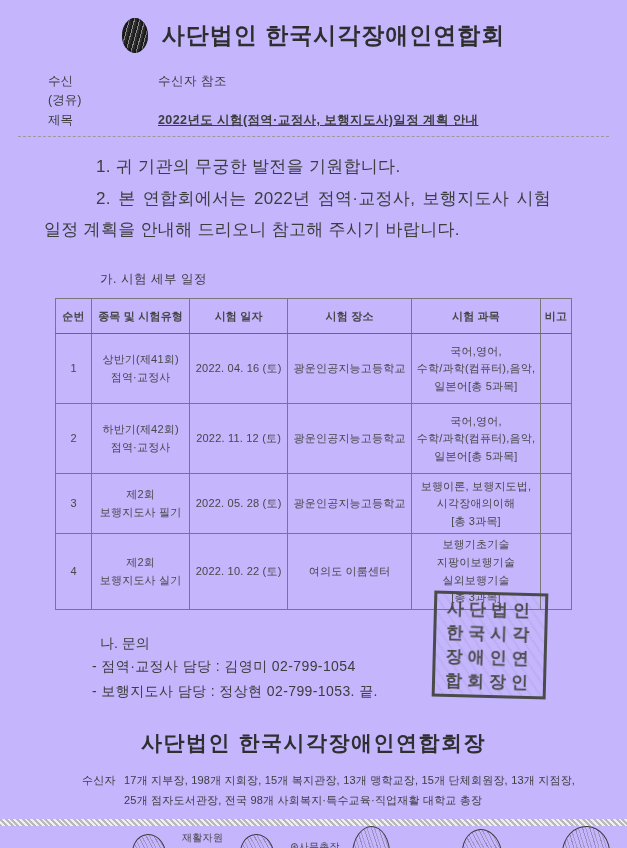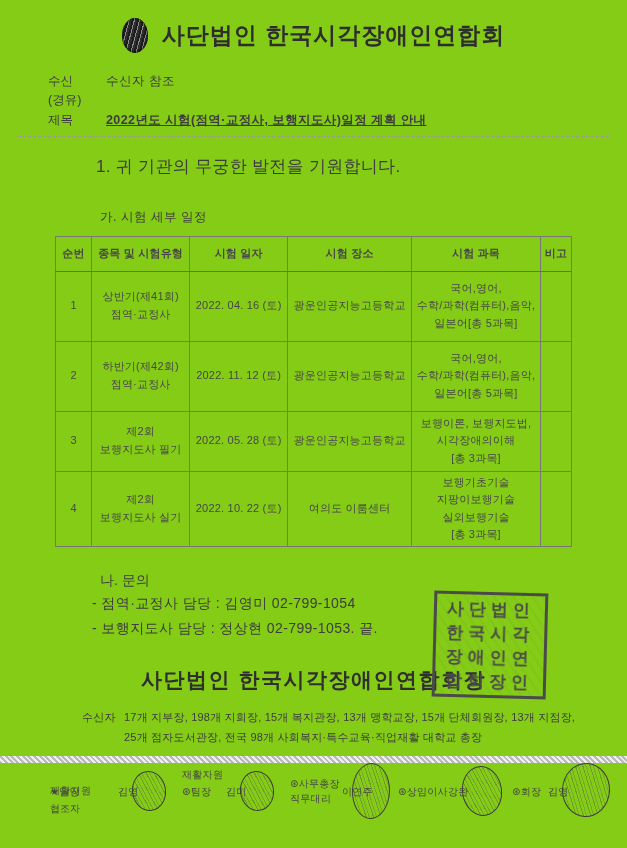--- a/index.html
+++ b/index.html
@@ -1,35 +1,35 @@
 <!DOCTYPE html>
 <html lang="ko"><head>
 <meta charset="utf-8">
 <style>
   html,body{margin:0;padding:0;background:#e8e8e8;}
   .page{
     width:627px;height:848px;position:relative;margin:0 auto;
-    background:#84cc16;overflow:hidden;
+    background:#c4b5fd;overflow:hidden;
     font-family:"Liberation Sans","DejaVu Sans",sans-serif;
     color:#3d3d3d;-webkit-font-smoothing:antialiased;
   }
   .preline{white-space:pre-line;}
 
   
   .hdr{display:flex;justify-content:center;align-items:center;gap:14px;padding-top:14px;height:42px;}
   .logo{width:26px;height:35px;border-radius:50%;
     background:repeating-linear-gradient(105deg,#1d1d1d 0 2px,#8a8a8a 2px 3px,#2e2e2e 3px 5px);
     box-shadow:inset 0 0 3px #000;}
   .org-title{font-size:23px;font-weight:bold;letter-spacing:1px;color:#2e2e2e;}
 
   
   .meta{margin:16px 0 0 48px;font-size:12.5px;line-height:1.55;}
-  .meta-row{display:flex;}
+  .meta-row{display:flex;gap:8px;}
   .meta-label{width:58px;flex:none;}
-  .meta-val{letter-spacing:.5px;}
+  .meta-val{letter-spacing:.5px;margin-left:44px;}
   .subject-val{font-weight:bold;letter-spacing:.4px;text-decoration:underline;}
   .rule{border:none;border-top:1px dashed #9a9a9a;margin:6px 18px 0 18px;}
 
   
   .bodytxt{margin:14px 76px 0 44px;font-size:17px;line-height:1.85;text-align:justify;}
   .bodytxt p{margin:0;text-indent:52px;letter-spacing:.3px;}
 
   .section-label{margin:26px 0 0 100px;font-size:12.5px;letter-spacing:.5px;}
 
   
@@ -93,20 +93,21 @@
     </div>
     <div class="meta-row">
       <span class="meta-label">제목</span>
       <span class="meta-val subject-val">2022년도 시험(점역·교정사, 보행지도사)일정 계획 안내</span>
     </div>
   </div>
   <hr class="rule">
 
   <div class="bodytxt">
     <p>1. 귀 기관의 무궁한 발전을 기원합니다.</p>
+    <p>2. 본 연합회에서는 2022년 점역·교정사, 보행지도사 시험일정 계획을 안내해 드리오니 참고해 주시기 바랍니다.</p>
   </div>
 
   <div class="section-label">가. 시험 세부 일정</div>
 
   <table class="sched">
     <colgroup>
       <col class="col-no">
         <col class="col-type">
         <col class="col-date">
       <col class="col-place">

